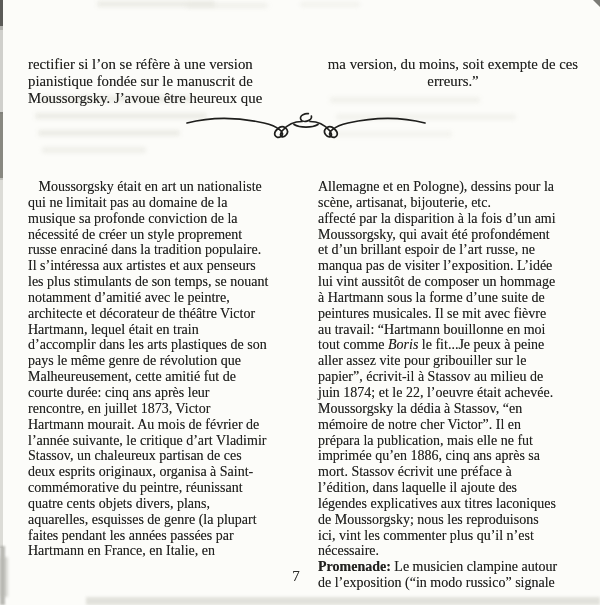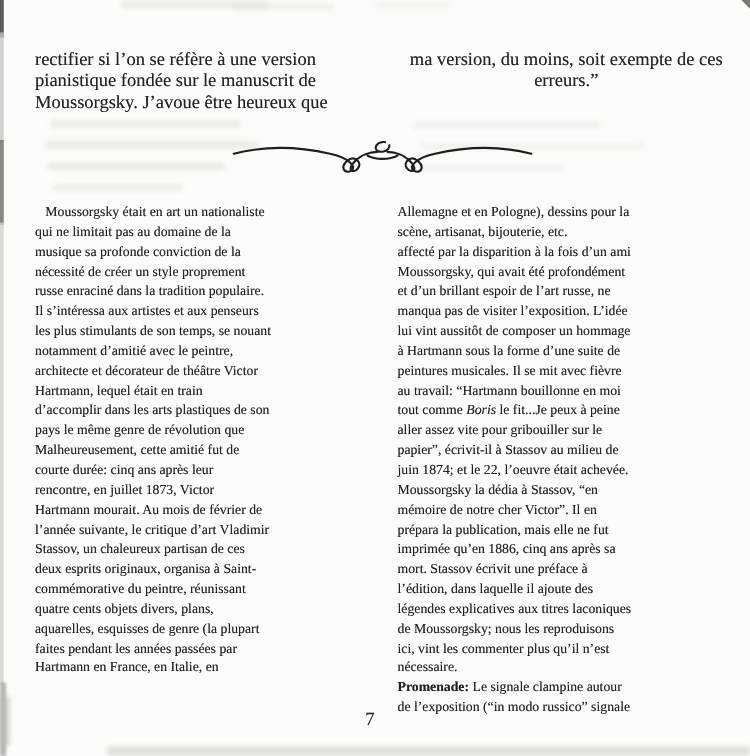--- a/index.html
+++ b/index.html
@@ -4,27 +4,27 @@
 <style>
   html,body{margin:0;padding:0;}
   .page{
     position:relative;
     width:600px;height:605px;
     background:#fcfcf9;
     overflow:hidden;
     font-family:"Liberation Serif","DejaVu Serif",serif;
     color:#222220;
   }
-  .textblock{position:absolute;}
+  .textblock{position:absolute;margin-top:16px;}
   .line{
     white-space:pre;
     text-shadow:0 0 .4px rgba(20,20,20,.45);
   }
   .intro .line{font-size:14.8px;line-height:17.2px;}
-  .bodycol .line{font-size:11px;line-height:15.85px;}
+  .bodycol .line{font-size:14px;line-height:15.85px;}
   .intro-left{left:28px;top:40px;width:280px;}
   .intro-right{left:318px;top:40px;width:270px;text-align:center;}
   .col-left{left:28px;top:163px;width:282px;}
   .col-right{left:318px;top:163px;width:278px;}
   .bold{font-weight:bold;}
   .italic{font-style:italic;}
   .page-number{
     position:absolute;left:276px;top:568px;width:40px;
     text-align:center;font-size:15px;color:#2a2a28;
     text-shadow:0 0 .4px rgba(20,20,20,.4);
@@ -144,19 +144,19 @@
       <div class="line">Moussorgsky la dédia à Stassov, “en</div>
       <div class="line">mémoire de notre cher Victor”. Il en</div>
       <div class="line">prépara la publication, mais elle ne fut</div>
       <div class="line">imprimée qu’en 1886, cinq ans après sa</div>
       <div class="line">mort. Stassov écrivit une préface à</div>
       <div class="line">l’édition, dans laquelle il ajoute des</div>
       <div class="line">légendes explicatives aux titres laconiques</div>
       <div class="line">de Moussorgsky; nous les reproduisons</div>
       <div class="line">ici, vint les commenter plus qu’il n’est</div>
       <div class="line">nécessaire.</div>
-      <div class="line"><span class="bold">Promenade:</span><span> Le signale clampine autour</span></div>
+      <div class="line"><span class="bold">Promenade:</span><span> Le musicien clampine autour</span></div>
       <div class="line">de l’exposition (“in modo russico” signale</div>
     </div>
 
   <div class="page-number">7</div>
 
 </div>
 
 </body></html>

